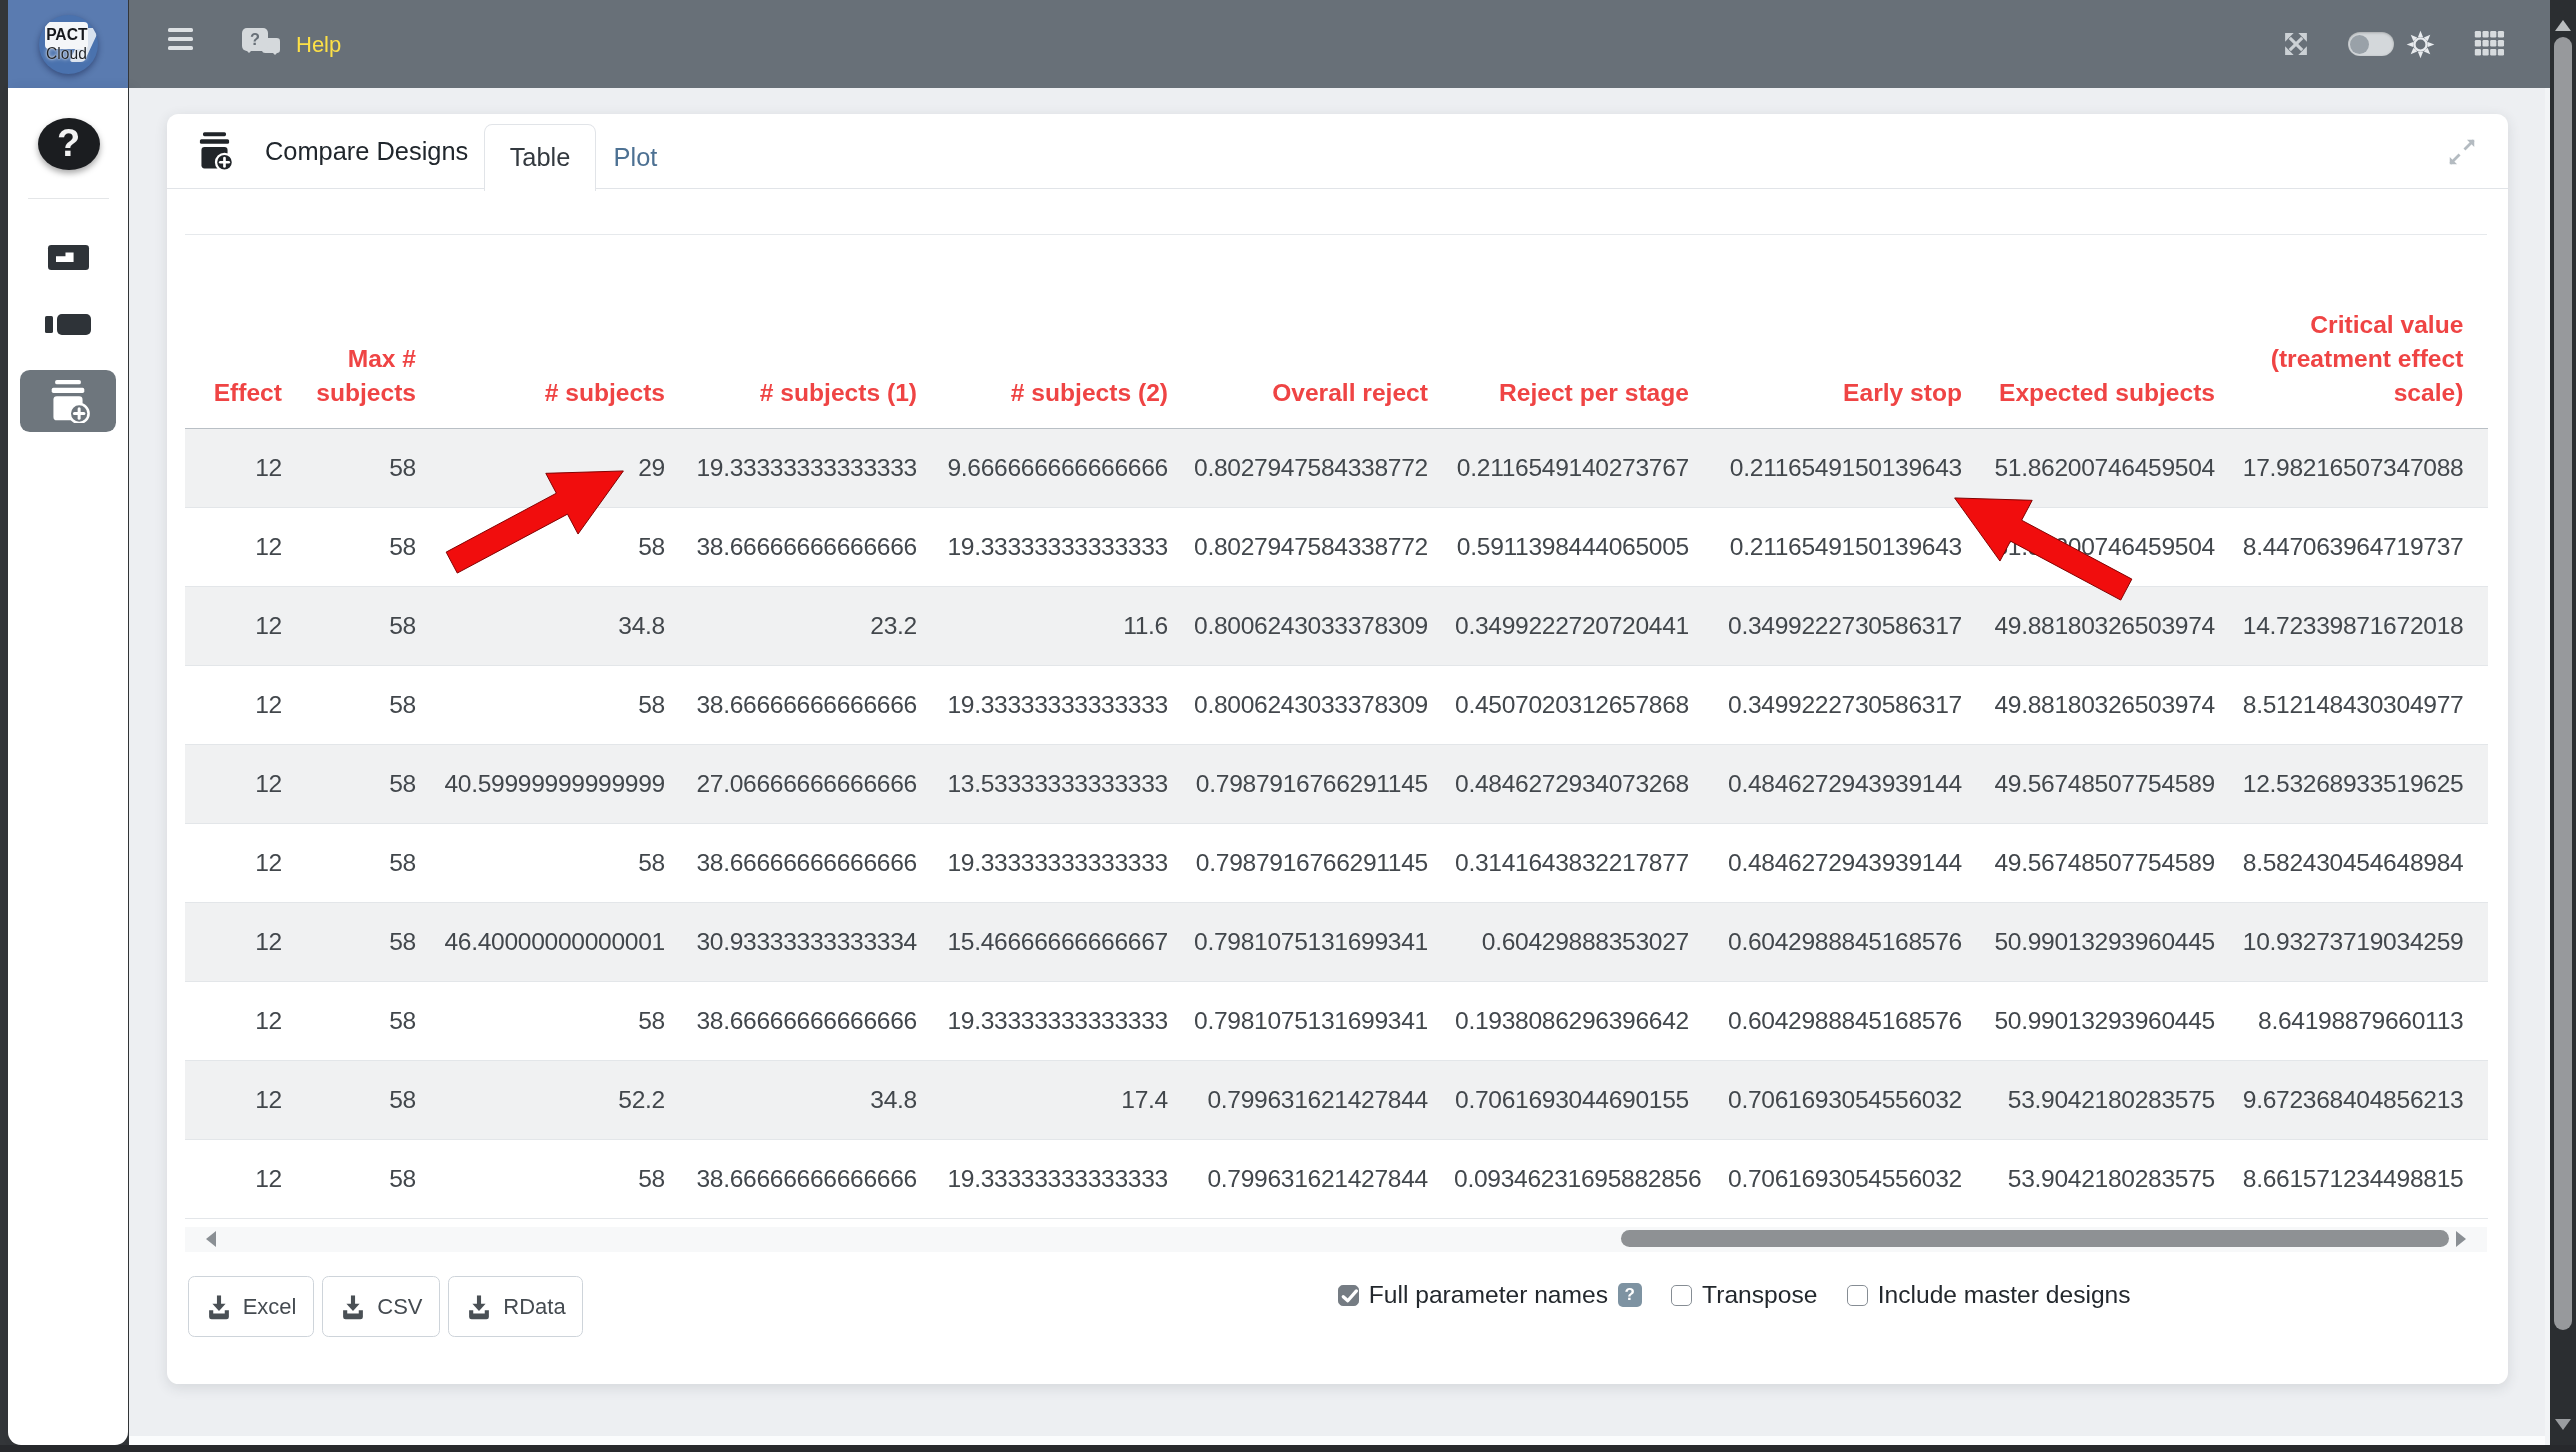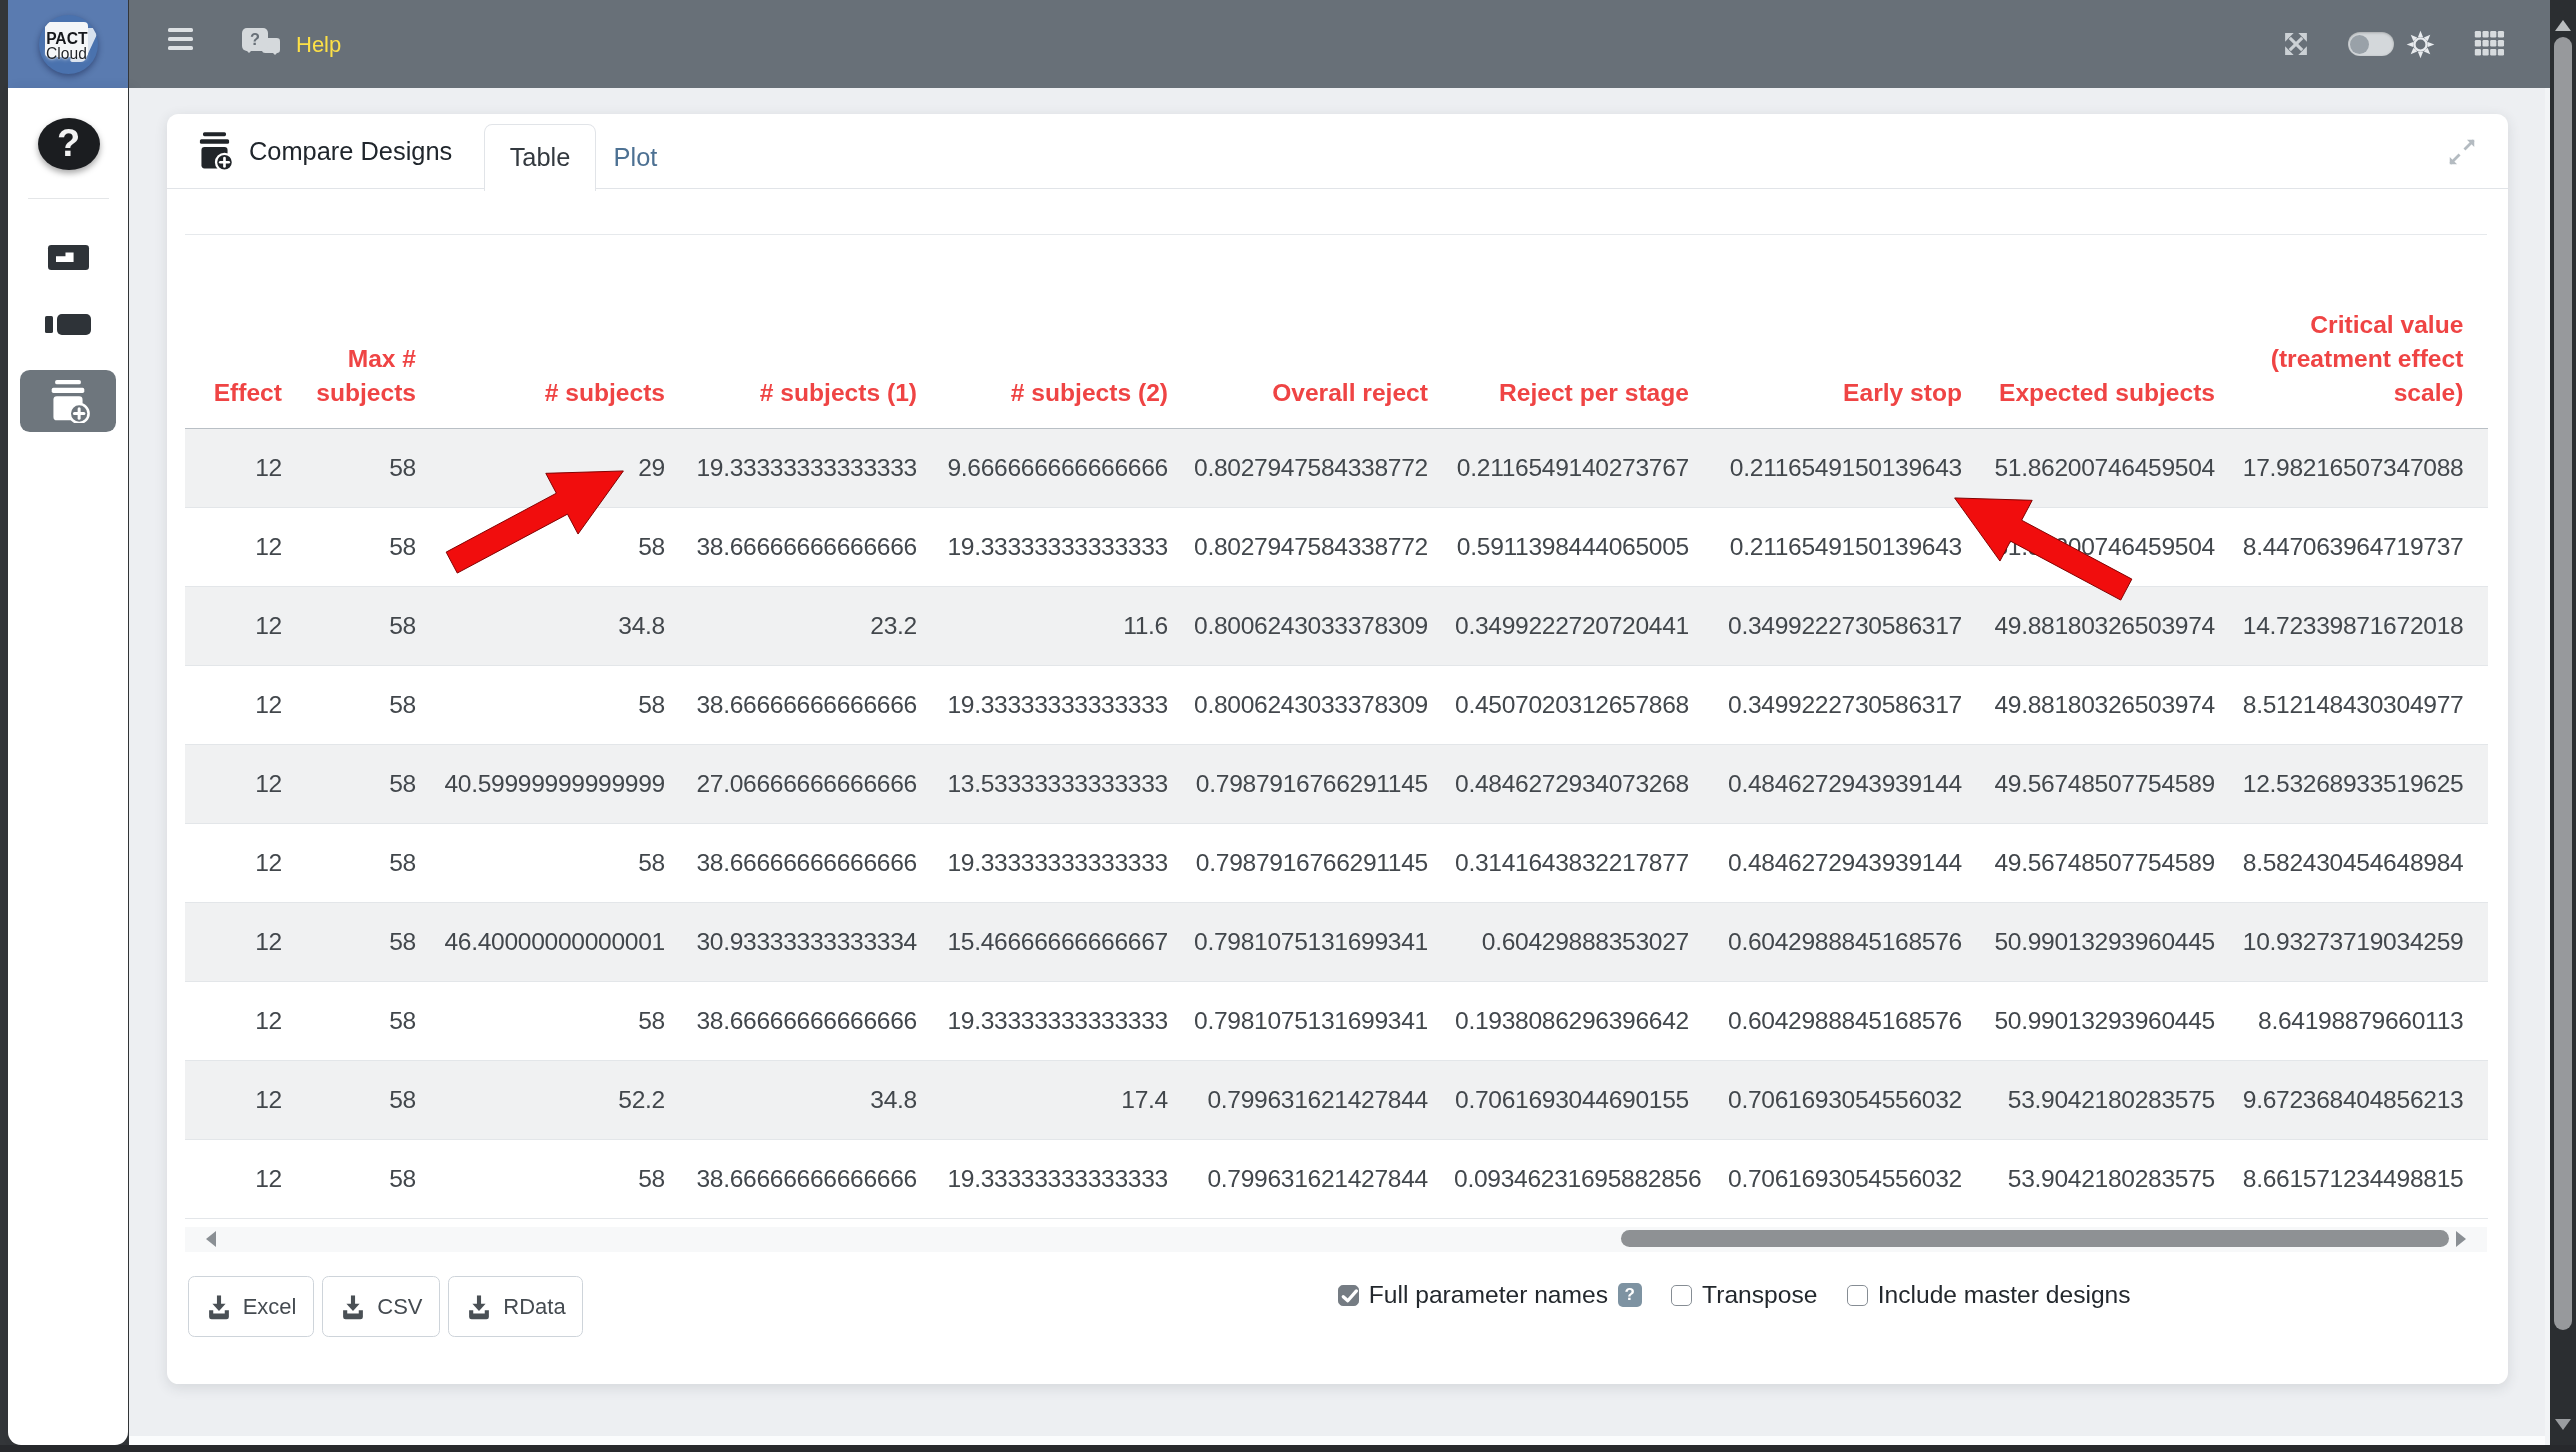--- a/index.html
+++ b/index.html
@@ -2,21 +2,21 @@
 <html style="font-size:13px"><head>
 <meta charset="utf-8">
 <style>
   * { margin:0; padding:0; box-sizing:border-box; }
   html,body { width:2576px; height:1453px; overflow:hidden; }
   body { font-family:"Liberation Sans", sans-serif; background:#333639; position:relative; }
 
   
   .logo-box { position:absolute; left:8.2px; top:0; width:120px; height:88px; background:#5a7bb0; display:flex; align-items:center; justify-content:center; }
   .logo-circle { width:59px; height:59px; border-radius:50%; background:#4a72ae; box-shadow:0 2.5px 6.6px rgba(10,20,60,.45); position:relative; overflow:hidden; }
-  .logo-rect { position:absolute; left:6.6px; top:7.4px; width:43px; height:35px; background:#f4f6f8; border-radius:4.1px; display:flex; align-items:center; justify-content:center; }
+  .logo-rect { position:absolute; left:6.6px; top:7.4px; width:43px; height:27px; background:#f4f6f8; border-radius:4.1px; display:flex; align-items:center; justify-content:center; }
   .logo-rect span { font-size:15.6px; font-weight:bold; color:#16181c; }
   .logo-swoosh { position:absolute; right:5.7px; top:13px; width:14.7px; height:34px; background:#e8edf4; transform:skewX(-25deg); border-radius:3.3px; opacity:.9; }
   .logo-cloud { position:absolute; left:7.4px; top:30px; font-size:15.6px; color:#1d2126; text-shadow:0 0 4.1px #ffffff, 0 0 1.6px #ffffff; }
   .topbar { position:absolute; left:129px; top:0; right:26px; height:88px; background:#687078; }
   .hamburger { position:absolute; left:39px; top:28px; width:24.6px; height:33px; }
   .hamburger i { display:block; height:4.1px; background:#dde1e4; border-radius:1.6px; margin-bottom:4.9px; }
   .help-item { position:absolute; left:113px; top:23px; display:flex; align-items:center; height:43px; }
   .bubble-wrap { position:relative; width:38px; height:33px; }
   .bubble-main { position:absolute; left:0; top:0; width:26px; height:23px; background:#d5d9dc; border-radius:4.9px; font-size:16.4px; font-weight:bold; color:#687078; text-align:center; line-height:23px; }
   .bubble-main:after { content:""; position:absolute; left:3.3px; bottom:-5.7px; border:4.1px solid transparent; border-top-color:#d5d9dc; }
@@ -47,21 +47,21 @@
   .cols-icon .c1 { position:absolute; left:0; top:1.6px; width:7.4px; height:17px; background:#2e3338; border-radius:1.6px; }
   .cols-icon .c2 { position:absolute; left:12.3px; top:0; width:34px; height:21px; background:#2e3338; border-radius:4.9px; }
   .sb-active { position:absolute; left:12.3px; top:282px; width:96px; height:62px; background:#6e767d; border-radius:9.8px; display:flex; align-items:center; justify-content:center; }
 
   
   .main { position:absolute; left:129px; top:88px; right:26px; bottom:8.2px; background:#edeff2; }
   .main .bottom-strip { position:absolute; left:0; right:0; bottom:0; height:9px; background:#fbfcfd; }
   .card { position:absolute; left:38px; top:26px; width:2341px; height:1270px; background:#ffffff; border-radius:11.5px; box-shadow:0 3.3px 13px rgba(40,50,60,.12); }
 
   .card-header { position:absolute; left:0; top:0; right:0; height:75px; border-bottom:1.6px solid #e1e4e8; }
-  .title-wrap { position:absolute; left:26px; top:18px; display:flex; align-items:center; gap:13px; }
+  .title-wrap { position:absolute; left:26px; top:18px; display:flex; align-items:center; gap:29px; }
   .title-text { font-size:25.4px; font-weight:500; color:#20262c; }
   .tab-active { position:absolute; left:317px; top:9.8px; width:112px; height:67px; background:#fff; border:1.6px solid #e1e4e8; border-bottom:none; border-radius:8.2px 8.2px 0 0; z-index:3; text-align:center; line-height:64px; font-size:25.4px; color:#33393f; }
   .tab-link { position:absolute; top:9.8px; height:67px; line-height:67px; padding:0 24.6px; font-size:25.4px; color:#4d7193; }
   .tab-plot { left:422px; }
   .tab-marked { left:520px; }
   .expand-icon { position:absolute; right:28px; top:19.7px; }
 
   .table-wrap { position:absolute; left:18px; top:120px; width:2302px; border-top:0.8px solid #e6e9ec; }
   table { border-collapse:collapse; table-layout:fixed; width:2302px; }
   thead th { height:193px; vertical-align:bottom; text-align:right; padding:0 13px 18px; font-size:24.6px; line-height:34px; font-weight:bold; color:#ef4444; border-bottom:1.6px solid #b9bfc5; }

